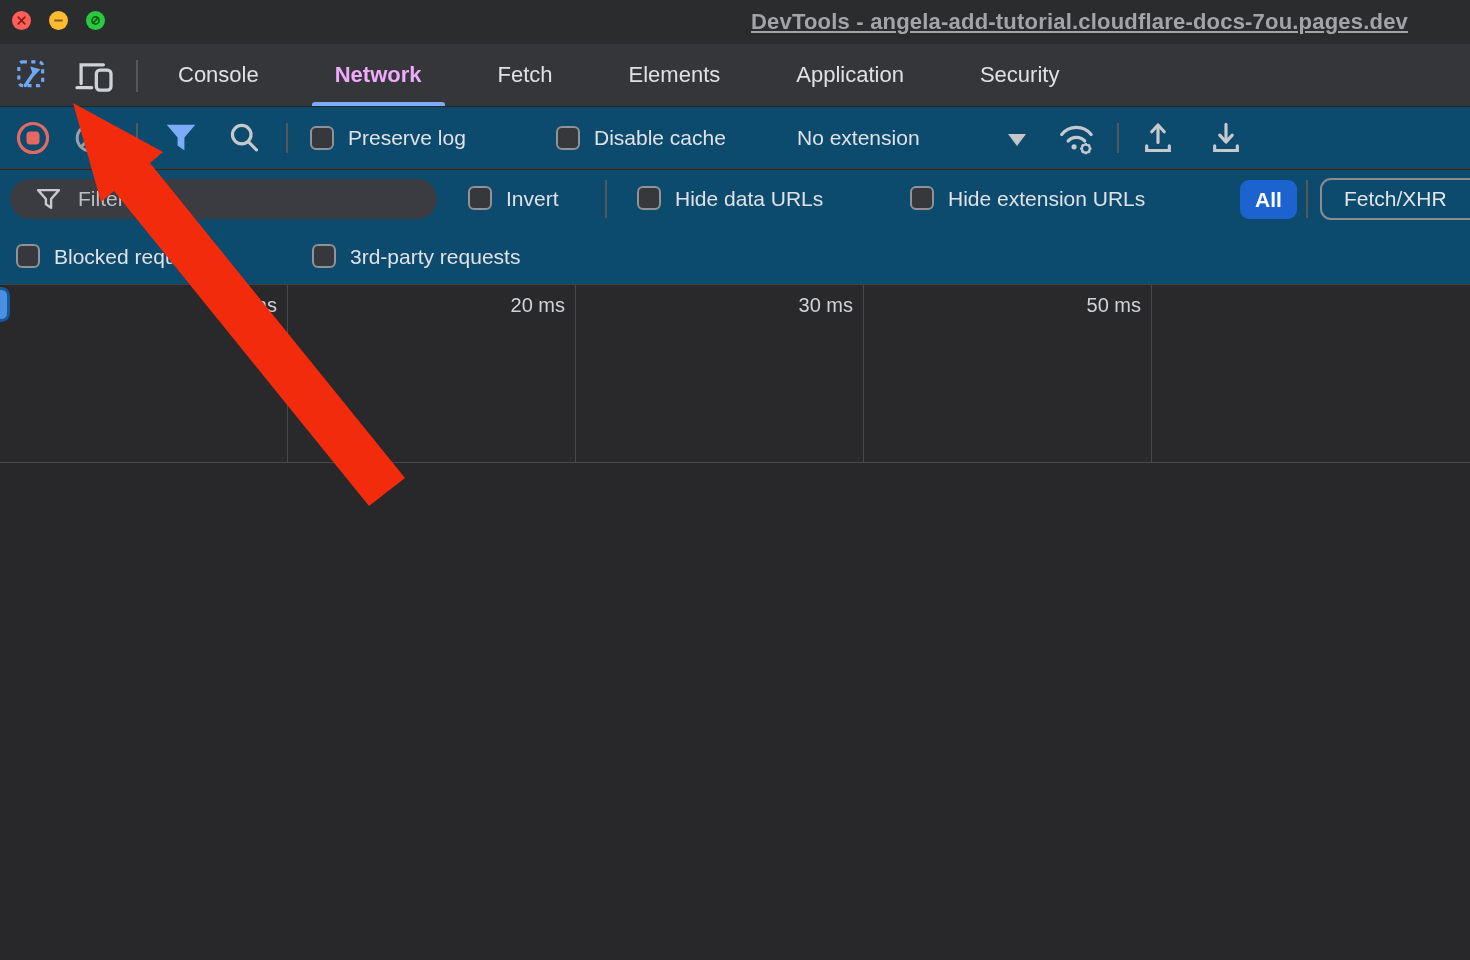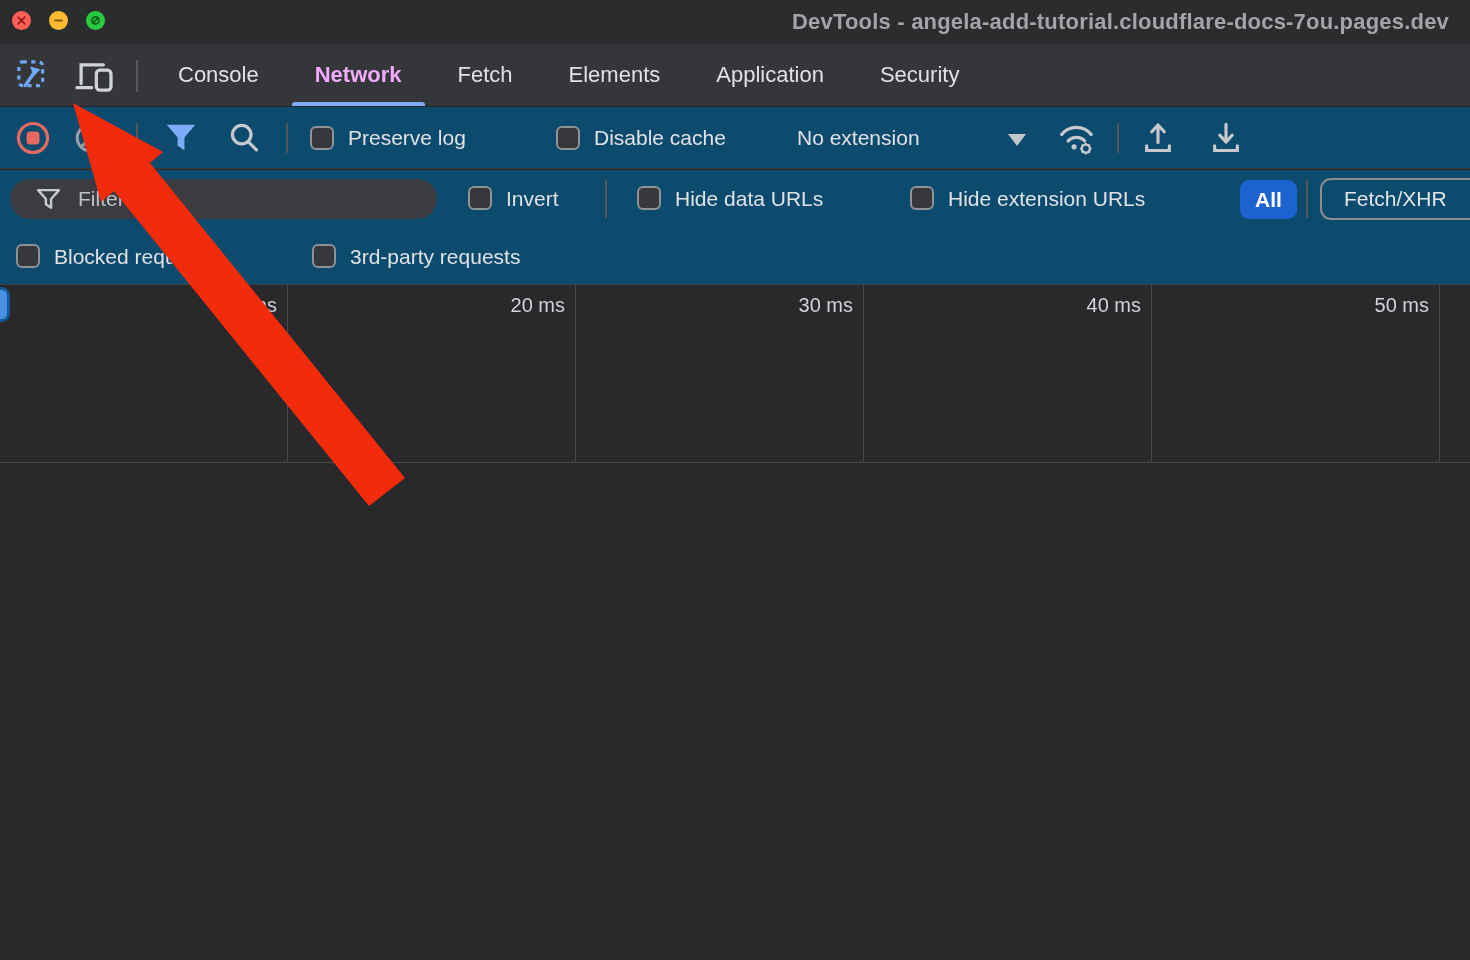--- a/index.html
+++ b/index.html
@@ -9,32 +9,32 @@
   #stage { position:relative; width:1470px; height:960px; background:#28282a; }
 
   
   #titlebar { left:0; top:0; width:1470px; height:44px; background:#2b2c2e; }
   .tl { width:19px; height:19px; border-radius:50%; display:inline-block; }
   #tl-close { background:#ff5f58; }
   #tl-min   { background:#febb32; }
   #tl-zoom  { background:#2bc93f; }
   .tl svg { display:block; margin:4px auto; }
   #traffic { left:12px; top:11px; display:flex; gap:18px; }
-  #win-title { left:792px; top:9px; font-size:22px; font-weight:700; color:#a2a4a7;
-    white-space:nowrap; letter-spacing:0.2px; }
+  #win-title { left:751px; top:9px; font-size:22px; font-weight:700; color:#a2a4a7;
+    white-space:nowrap; letter-spacing:0.2px;text-decoration:underline; }
 
   
   #tabbar { left:0; top:44px; width:1470px; height:63px; background:#35363a;
     border-bottom:1px solid #242427; }
   .iconbtn { display:flex; align-items:center; justify-content:center; background:none; border:none; cursor:pointer; }
   #inspect-btn { left:14px; top:14px; width:38px; height:36px; }
   #device-btn  { left:72px; top:14px; width:44px; height:36px; }
   .vsep { width:2px; background:#56575b; }
   #tab-sep { left:136px; top:16px; height:32px; }
-  #tabs { left:150px; top:0; display:flex; }
+  #tabs { left:150px; top:0; display:flex;gap:20px; }
   .tab { line-height:62px; padding:0 28px; font-size:22px; color:#dfe1e5; white-space:nowrap; cursor:pointer; position:relative; }
   .tab.active { color:#f0abfc;font-weight:bold; }
   .tab.active::after { content:""; position:absolute; left:5px; right:5px; bottom:0;
     height:4px; background:#7cacf8; border-radius:3px 3px 0 0; }
 
   
   .row { left:0; width:1470px; background:#0c4a6e; }
   #row1 { top:107px; height:62px; border-bottom:1px solid #3a3b3e; }
   #row2 { top:170px; height:58px; }
   #row3 { top:228px; height:57px; border-bottom:1px solid #404144; }
@@ -235,21 +235,20 @@
     <span id="cb-blocked" class="abs cb"></span>
     <span id="lbl-blocked" class="abs label">Blocked requests</span>
     <span id="cb-3rd" class="abs cb"></span>
     <span id="lbl-3rd" class="abs label">3rd-party requests</span>
   </div>
 
   <div id="ruler" class="abs">
     <div class="rcol">10 ms</div>
     <div class="rcol">20 ms</div>
     <div class="rcol">30 ms</div>
-    <div class="rcol">40 ms</div>
     <div class="rcol">50 ms</div>
     <div class="rcol" style="width:30px; border-right:none;"></div>
   </div>
   <div id="ruler-nub" class="abs"></div>
 
   <div id="content" class="abs">
     
     
   </div>
 

